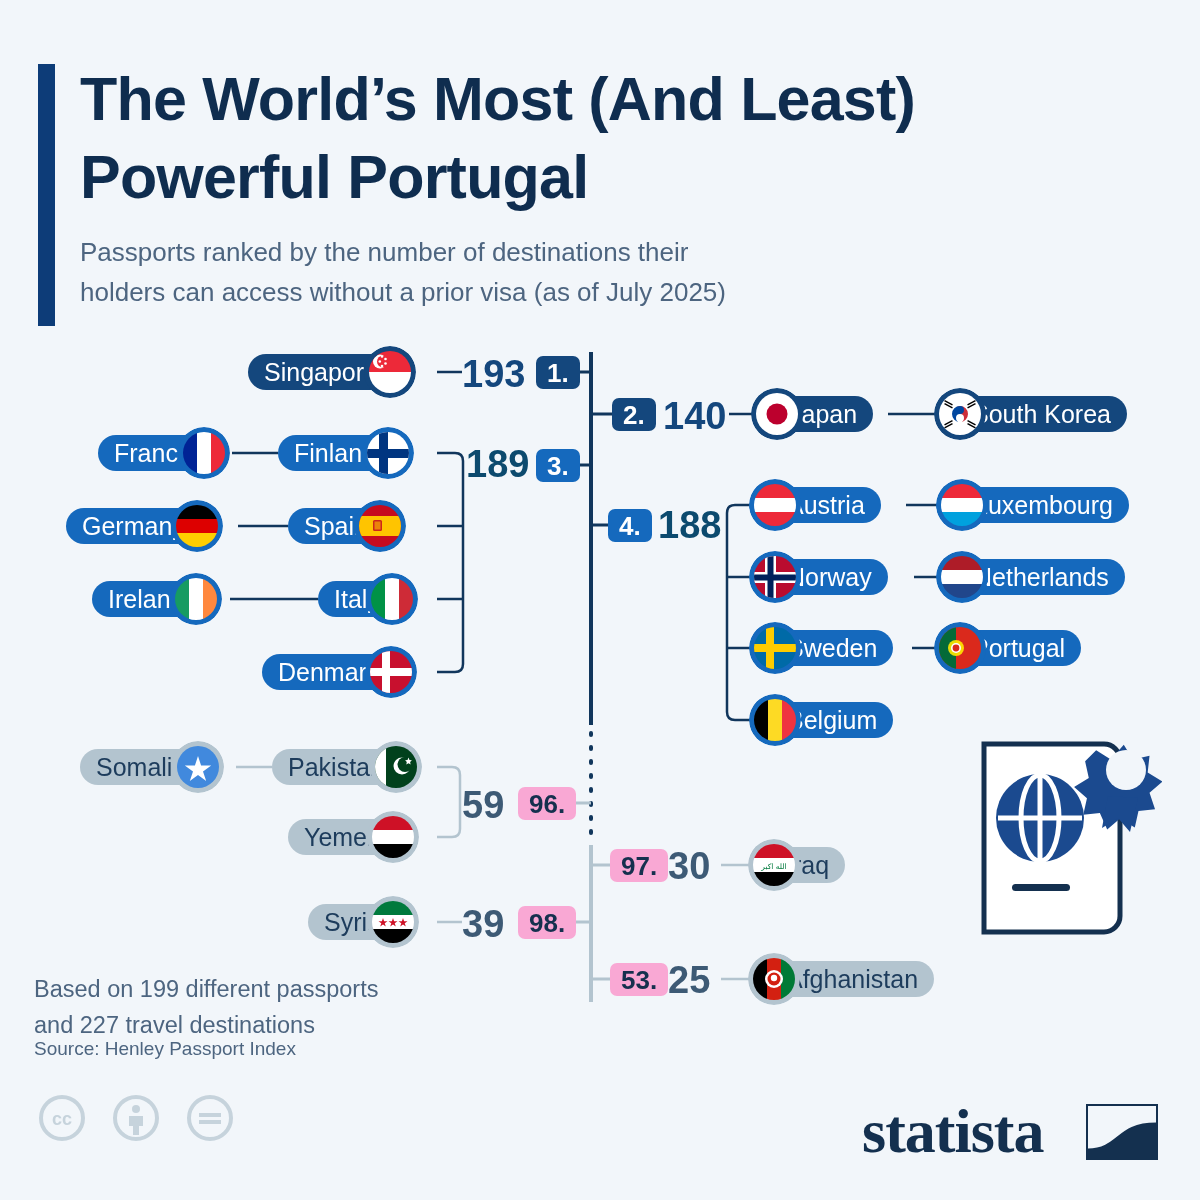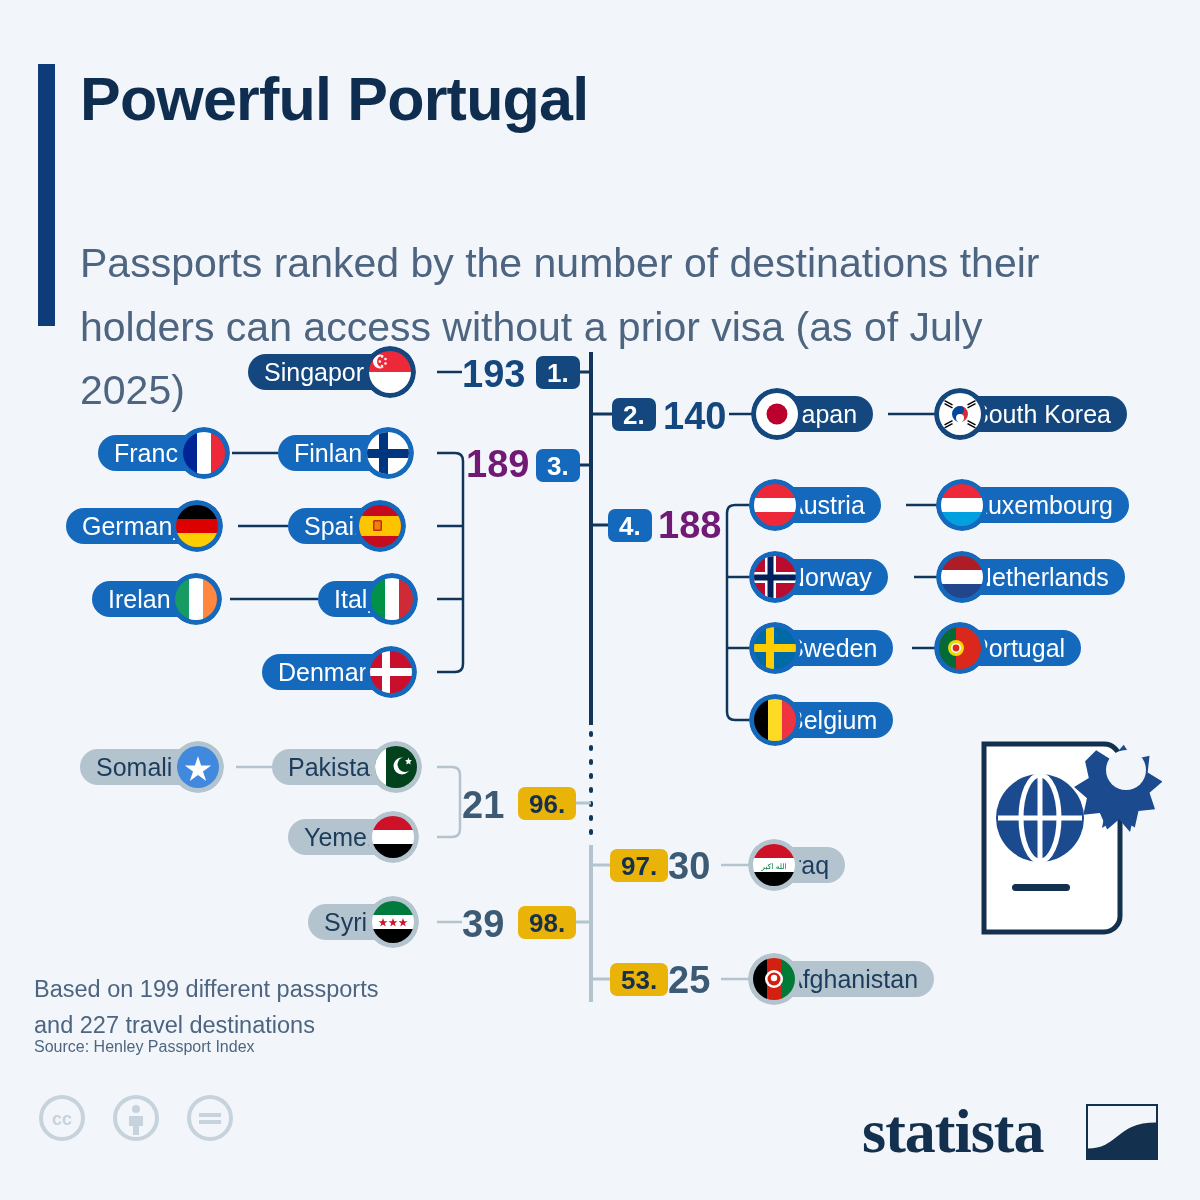--- a/index.html
+++ b/index.html
@@ -13,21 +13,21 @@
 
   
   .accent-bar { position: absolute; left: 38px; top: 64px; width: 17px; height: 262px; background: #0d3c78; }
   .title {
     position: absolute; left: 80px; top: 60px; width: 1060px;
     font-size: 61px; line-height: 1.28; font-weight: bold;
     color: #0f2d4f; letter-spacing: -0.8px;
   }
   .subtitle {
     position: absolute; left: 80px; top: 232px; width: 1010px;
-    font-size: 41px; line-height: 1.55; font-weight: 400; color: #4d6580;
+    font-size: 26px; line-height: 1.55; font-weight: 400; color: #4d6580;
   }
 
   
   .chart { position: absolute; left: 0; top: 0; width: 1200px; height: 1200px; }
   .svg-layer { position: absolute; left: 0; top: 0; width: 1200px; height: 1200px; pointer-events: none; }
 
   
   .pill {
     position: absolute; height: 36px; border-radius: 18px;
     display: flex; align-items: center; white-space: nowrap;
@@ -63,54 +63,55 @@
   .pill.navy .flag .ring { background: #14477d; }
   .pill.blue .flag .ring { background: #1569bd; }
   .pill.gray .flag .ring { background: #b3c4cf; }
 
   
   .value {
     position: absolute; font-size: 38px; font-weight: bold; line-height: 1;
     white-space: nowrap;
   }
   .value.navy { color: #14477d; }
-  .value.blue { color: #701a75; }
+  .value.blue { color: #0c4a6e; }
   .value.gray { color: #3d5a75; }
 
   .badge {
     position: absolute; height: 33px; border-radius: 7px;
     display: flex; align-items: center; justify-content: center;
     font-size: 26px; font-weight: bold; line-height: 1; padding: 0 11px;
     white-space: nowrap;
   }
   .badge.navy { background: #14477d; color: #ffffff; }
   .badge.blue { background: #1569bd; color: #ffffff; }
-  .badge.gray { background: #eab308; color: #15304e; }
+  .badge.gray { background: #f9a8d4; color: #15304e; }
 
   
   .footnote {
     position: absolute; left: 34px; top: 972px; width: 520px;
     font-size: 23.5px; line-height: 1.52; color: #4d6580;
   }
-  .source { position: absolute; left: 34px; top: 1038px; font-size: 16px; color: #4d6580; }
+  .source { position: absolute; left: 34px; top: 1038px; font-size: 19px; color: #4d6580; }
 
   .cc-row { position: absolute; left: 38px; top: 1094px; display: flex; gap: 26px; }
   .cc-ic { width: 48px; height: 48px; }
 
   .logo { position: absolute; left: 862px; top: 1096px; width: 300px; height: 74px; }
 
   .passport { position: absolute; left: 966px; top: 722px; width: 196px; height: 228px; }
 </style>
 </head>
 <body>
 
 <div id="root">
 
   <div class="accent-bar"></div>
   <div class="title">
+    <div>The World’s Most (And Least)</div>
     <div>Powerful Portugal</div>
   </div>
   <div class="subtitle">
     <div>Passports ranked by the number of destinations their</div>
     <div>holders can access without a prior visa (as of July 2025)</div>
   </div>
 
   <div class="chart">
 
     <svg class="svg-layer" viewBox="0 0 1200 1200">
@@ -458,21 +459,21 @@
           <span class="ring"></span>
           <span class="disc">
         <svg viewBox="0 0 42 42" width="42" height="42">
               <rect width="42" height="14" fill="#ce1126"></rect>
               <rect y="14" width="42" height="14" fill="#fff"></rect>
               <rect y="28" width="42" height="14" fill="#000"></rect>
             </svg>
       </span>
         </span>
     </div>
-    <div class="value gray" style="left:462px; top:786px;">21</div>
+    <div class="value gray" style="left:462px; top:786px;">59</div>
     <div class="badge gray" style="left:518px; top:787px;">96.</div>
 
     <div class="badge gray" style="left:610px; top:849px;">97.</div>
     <div class="value gray" style="left:668px; top:847px;">30</div>
     <div class="pill gray left-flag" style="left:752px; top:847px;">
       <span class="lbl">Iraq</span>
       <span class="flag">
           <span class="ring"></span>
           <span class="disc">
         <svg viewBox="0 0 42 42" width="42" height="42">

